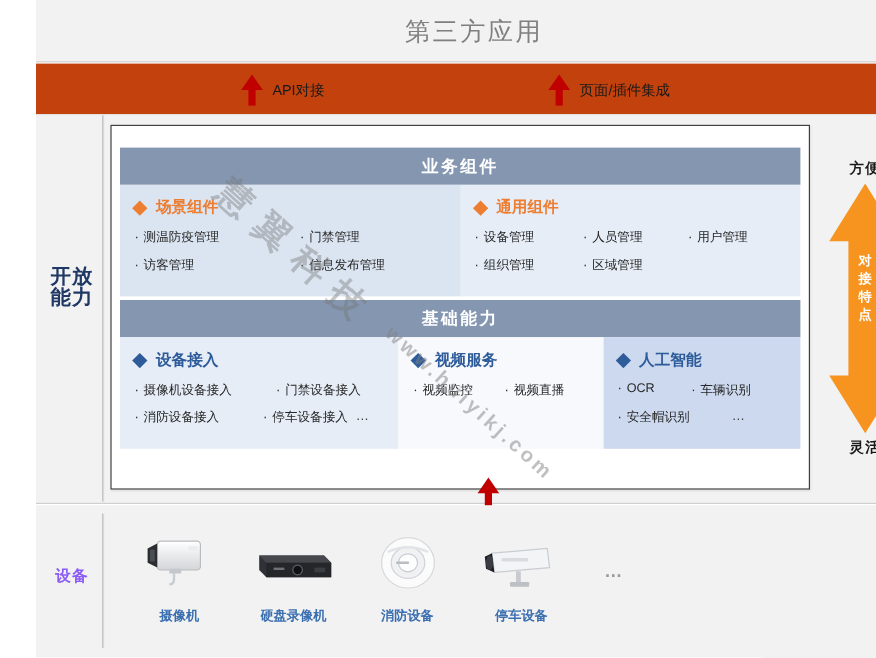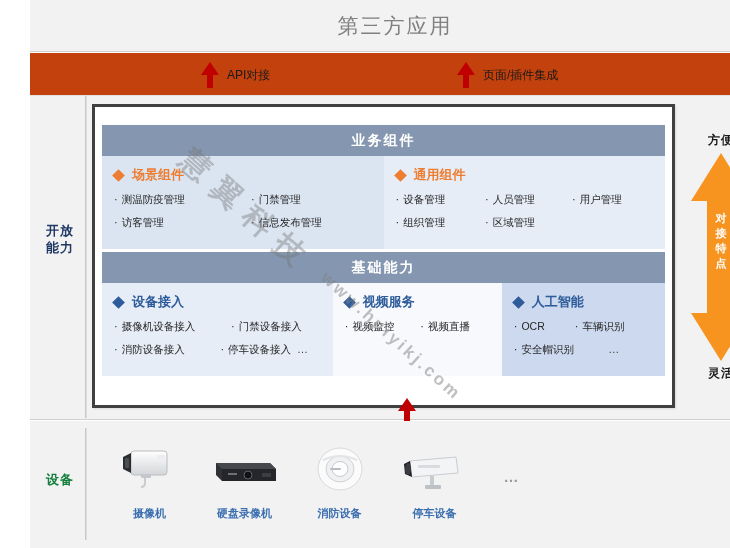--- a/index.html
+++ b/index.html
@@ -54,30 +54,30 @@
     background: #f2f2f2;
     border-top: 1px solid #e3e3e3;
     border-bottom: 1px solid #cfcfcf;
   }
   .mid-divider {
     position: absolute; left: 55px; top: 96px; width: 2px; height: 322px;
     background: linear-gradient(to right,#bdbdbd,#e8e8e8);
   }
   .side-label {
     position: absolute; left: 6px; top: 222px; width: 48px;
-    text-align: center; font-size: 13px; font-weight: bold;
+    text-align: center; font-size: 17px; font-weight: bold;
     color: #1f3864; line-height: 17px; letter-spacing: 1px;
   }
 
   
   .card {
     position: absolute; left: 62px; top: 104px;
     width: 583px; height: 304px;
     background: #ffffff;
-    border: 3px solid #404040;
+    border: 1px solid #404040;
     box-shadow: 1px 1px 2px rgba(0,0,0,.10);
     padding: 18px 6px 8px 6px;
     overflow: hidden;
   }
 
   .band-header {
     height: 31px; background: #8496b0;
     display: flex; align-items: center; justify-content: center;
     color: #ffffff; font-size: 14px; font-weight: bold; letter-spacing: 2px;
     margin: 0 1px;
@@ -157,21 +157,21 @@
   .dev-section {
     position: absolute; left: 0; top: 421px; width: 730px; height: 127px;
     background: #f2f2f2;
   }
   .dev-divider {
     position: absolute; left: 55px; top: 428px; width: 2px; height: 112px;
     background: linear-gradient(to right,#bdbdbd,#e8e8e8);
   }
   .dev-label {
     position: absolute; left: 6px; top: 471px; width: 48px; text-align: center;
-    font-size: 13px; font-weight: bold; color: #15803d; letter-spacing: 1px;
+    font-size: 13px; font-weight: bold; color: #8b5cf6; letter-spacing: 1px;
   }
   .dev-list {
     position: absolute; left: 72px; top: 440px; width: 600px; height: 100px;
     display: flex; align-items: flex-start;
   }
   .dev {
     width: 95px; display: flex; flex-direction: column;
     align-items: center; justify-content: flex-start;
   }
   .dev-icon {

